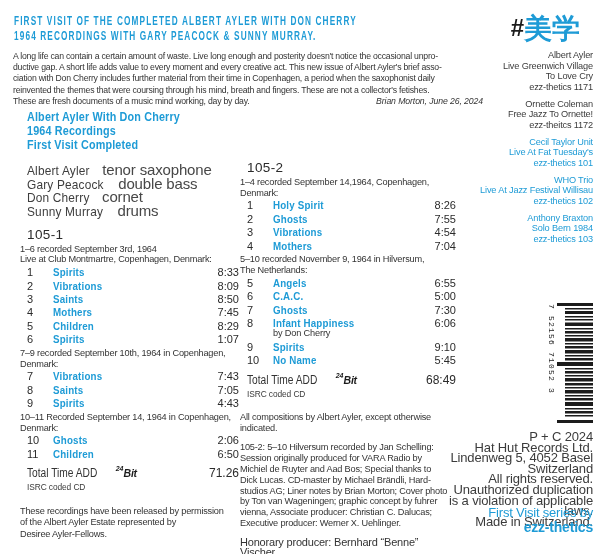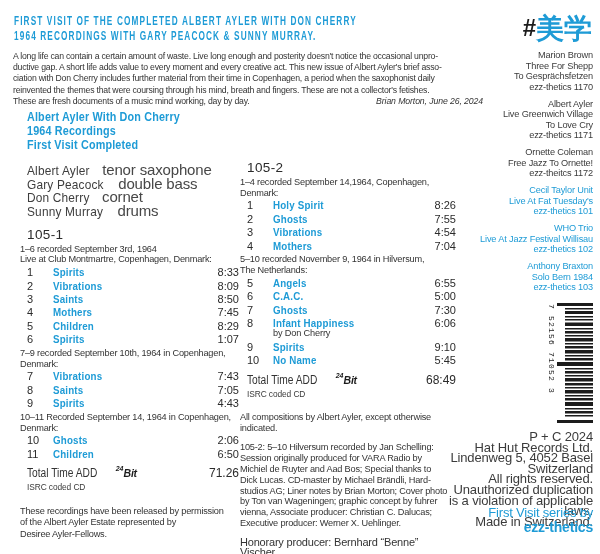--- a/index.html
+++ b/index.html
@@ -11,21 +11,21 @@
     -webkit-font-smoothing:antialiased;
   }
 
   
   .main-title {
     position:absolute; left:14px; top:14px;
     color:var(--accent); font-weight:bold; font-size:12.5px; line-height:15px;
     letter-spacing:1.7px; white-space:nowrap;
     transform:scaleX(.66); transform-origin:0 0;
   }
-  .brand { position:absolute; top:10px; right:8px; white-space:nowrap;margin-left:48px; }
+  .brand { position:absolute; top:10px; right:20px; white-space:nowrap;margin-left:48px; }
   .brand .hash { color:#1c1c1c; font-weight:bold; font-size:24px; vertical-align:2px; }
   .brand .kanji { color:var(--accent); font-weight:bold; font-size:28px;
     font-family:"DejaVu Sans","Liberation Sans",sans-serif; }
 
   .intro {
     position:absolute; left:13px; top:51px; width:472px;
     font-size:8.7px; line-height:11.2px; letter-spacing:-.22px; color:#333;
     white-space:pre-line;
   }
   .byline { position:absolute; right:2px; bottom:0; font-style:italic; letter-spacing:-.1px; }
@@ -298,24 +298,20 @@
 studios AG; Liner notes by Brian Morton; Cover photo
 by Ton van Wageningen; graphic concept by fuhrer
 vienna, Associate producer: Christian C. Dalucas;
 Executive producer: Werner X. Uehlinger.</div>
     <div class="honorary">Honorary producer: Bernhard “Benne” Vischer.</div>
     <div class="edition">2024. 1st Completed Edition</div>
     <div class="website">www.hathut.com</div>
   </section>
 
   <aside class="col-right">
-    <div class="release dark">Marion Brown
-Three For Shepp
-To Gesprächsfetzen
-ezz-thetics 1170</div>
       <div class="release dark">Albert Ayler
 Live Greenwich Village
 To Love Cry
 ezz-thetics 1171</div>
       <div class="release dark">Ornette Coleman
 Free Jazz To Ornette!
 ezz-theitcs 1172</div>
       <div class="release accent">Cecil Taylor Unit
 Live At Fat Tuesday's
 ezz-thetics 101</div>

